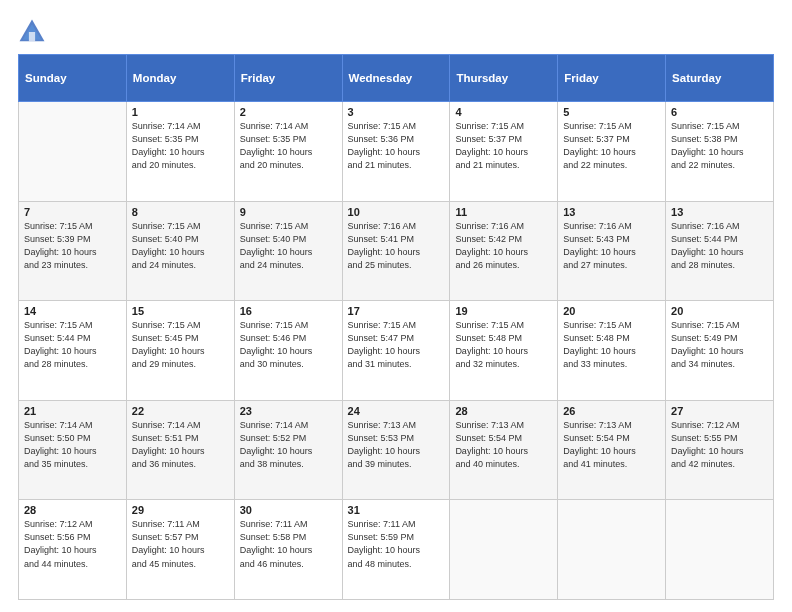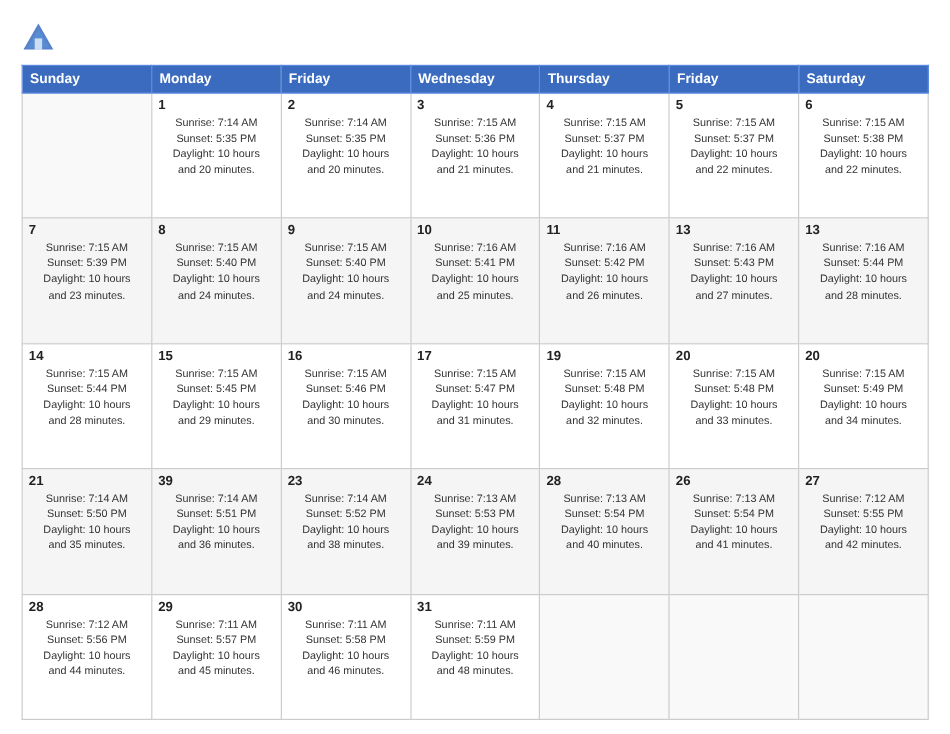--- a/index.html
+++ b/index.html
@@ -58,21 +58,21 @@
       flex: 1;
       border-collapse: collapse;
       width: 100%;
       table-layout: fixed;
     }
     .calendar thead tr th {
       background: #3a6bbf;
       color: #fff;
       font-size: 11.5px;
       font-weight: bold;
-      padding: 5px 6px;
+      padding: 17px 6px;
       text-align: left;
       border: 1px solid #5a8ae0;
     }
     .calendar tbody tr td {
       border: 1px solid #ccc;
       vertical-align: top;
       padding: 4px 5px;
       font-size: 9.5px;
       color: #222;
       background: #fff;
@@ -83,21 +83,20 @@
     }
     .day-number {
       font-weight: bold;
       font-size: 11px;
       margin-bottom: 2px;
     }
     .day-info {
       font-size: 9px;
       line-height: 1.45;
       color: #333;
-      text-align: center;
     }
     .empty-cell {
       background: #f9f9f9 !important;
     }
   </style>
 </head>
 <body>
 
 <div class="page">
   <div class="header">
@@ -216,21 +215,21 @@
             <div class="day-number">20</div>
             <div class="day-info">Sunrise: 7:15 AM<br>Sunset: 5:49 PM<br>Daylight: 10 hours<br>and 34 minutes.</div>
           </td>
         </tr>
         <tr>
           <td>
             <div class="day-number">21</div>
             <div class="day-info">Sunrise: 7:14 AM<br>Sunset: 5:50 PM<br>Daylight: 10 hours<br>and 35 minutes.</div>
           </td>
           <td>
-            <div class="day-number">39</div>
+            <div class="day-number">22</div>
             <div class="day-info">Sunrise: 7:14 AM<br>Sunset: 5:51 PM<br>Daylight: 10 hours<br>and 36 minutes.</div>
           </td>
           <td>
             <div class="day-number">23</div>
             <div class="day-info">Sunrise: 7:14 AM<br>Sunset: 5:52 PM<br>Daylight: 10 hours<br>and 38 minutes.</div>
           </td>
           <td>
             <div class="day-number">24</div>
             <div class="day-info">Sunrise: 7:13 AM<br>Sunset: 5:53 PM<br>Daylight: 10 hours<br>and 39 minutes.</div>
           </td>

